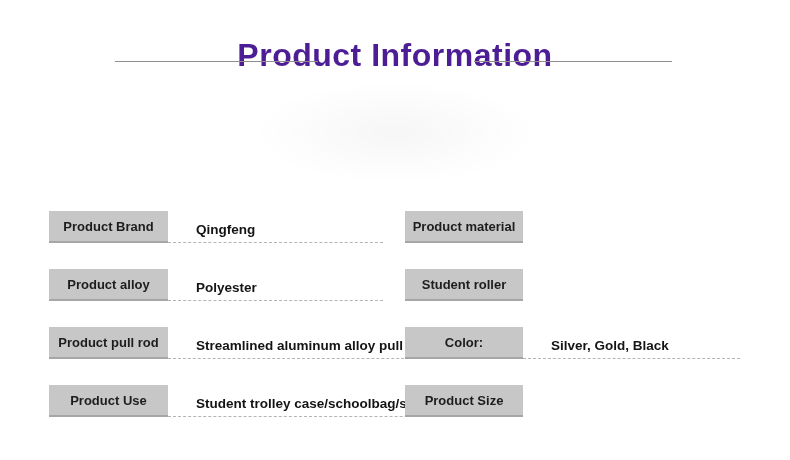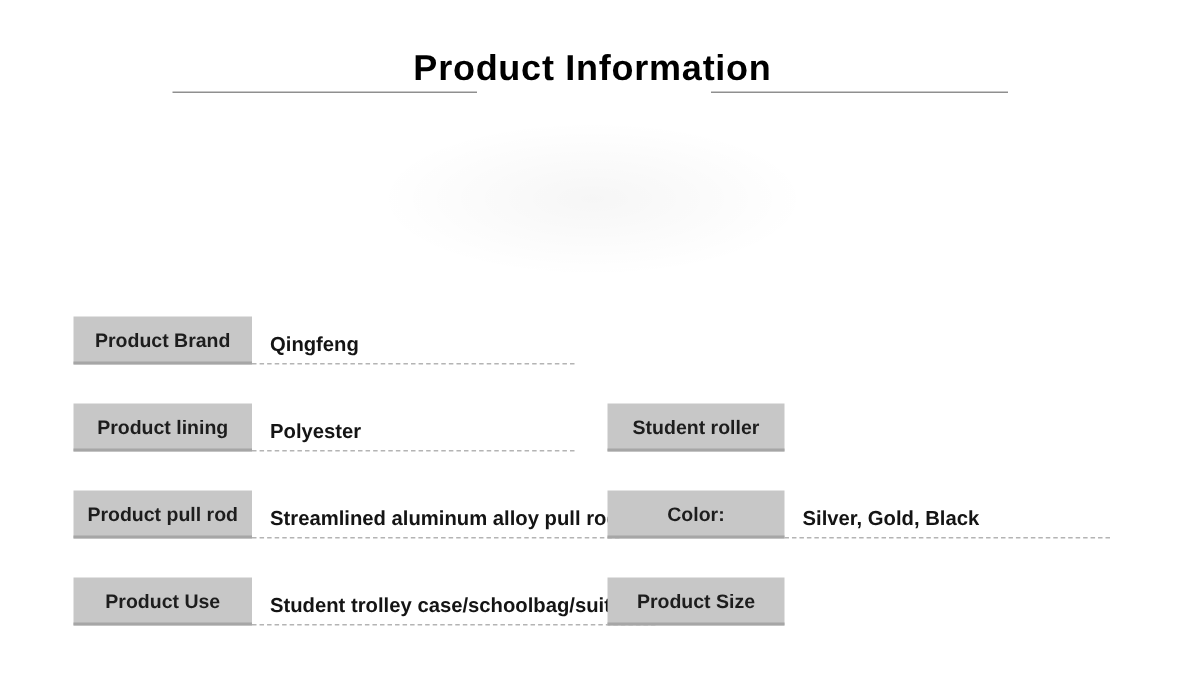--- a/index.html
+++ b/index.html
@@ -6,22 +6,22 @@
   body {
     width:790px; height:460px;
     background:#ffffff;
     font-family:"Liberation Sans", sans-serif;
     position:relative;
     overflow:hidden;
   }
   .page-title {
     position:absolute; top:16px; left:0; width:100%;
     text-align:center;
-    font-size:24px; font-weight:700;
-    color:#000000; letter-spacing:0.5px;
+    font-size:32px; font-weight:700;
+    color:#4c1d95; letter-spacing:0.5px;
   }
   .title-line {
     position:absolute; top:61px; height:1px; background:#8f8f8f;
   }
   .title-line.left  { left:115px; width:203px; }
   .title-line.right { left:474px; width:198px; }
 
   .ghost-image {
     position:absolute; left:250px; top:80px; width:290px; height:105px;
     background:radial-gradient(ellipse at center, rgba(0,0,0,0.035), rgba(0,0,0,0) 70%);
@@ -43,55 +43,56 @@
     font-size:13px; font-weight:700; color:#1d1d1d;
     white-space:nowrap;
   }
   .spec-col.right .label-box { width:118px; flex:0 0 118px; }
 
   .value-area {
     flex:1;
     border-bottom:1px dashed #b4b4b4;
     box-sizing:border-box;
     display:flex; align-items:flex-end;
-    padding:0 0 5px 12px;
+    padding:0 0 5px 28px;
     font-size:13.5px; font-weight:600; color:#141414;
     white-space:nowrap;
   }
 </style>
 </head>
 <body>
 
 <h1 class="page-title">Product Information</h1>
 <div class="title-line left"></div>
 <div class="title-line right"></div>
 
 <div class="ghost-image"></div>
 
 <div class="spec-col left">
   <div class="spec-row">
     <div class="label-box">Product Brand</div>
     <div class="value-area">Qingfeng</div>
   </div>
   <div class="spec-row">
-    <div class="label-box">Product lining</div>
+    <div class="label-box">Product alloy</div>
     <div class="value-area">Polyester</div>
   </div>
   <div class="spec-row">
     <div class="label-box">Product pull rod</div>
     <div class="value-area">Streamlined aluminum alloy pull rod</div>
   </div>
   <div class="spec-row">
     <div class="label-box">Product Use</div>
     <div class="value-area">Student trolley case/schoolbag/suitcase</div>
   </div>
 </div>
 
 <div class="spec-col right">
   <div class="spec-row">
+    <div class="label-box">Product material</div>
   </div>
   <div class="spec-row">
     <div class="label-box">Student roller</div>
   </div>
   <div class="spec-row">
     <div class="label-box">Color:</div>
     <div class="value-area">Silver, Gold, Black</div>
   </div>
   <div class="spec-row">
     <div class="label-box">Product Size</div>

